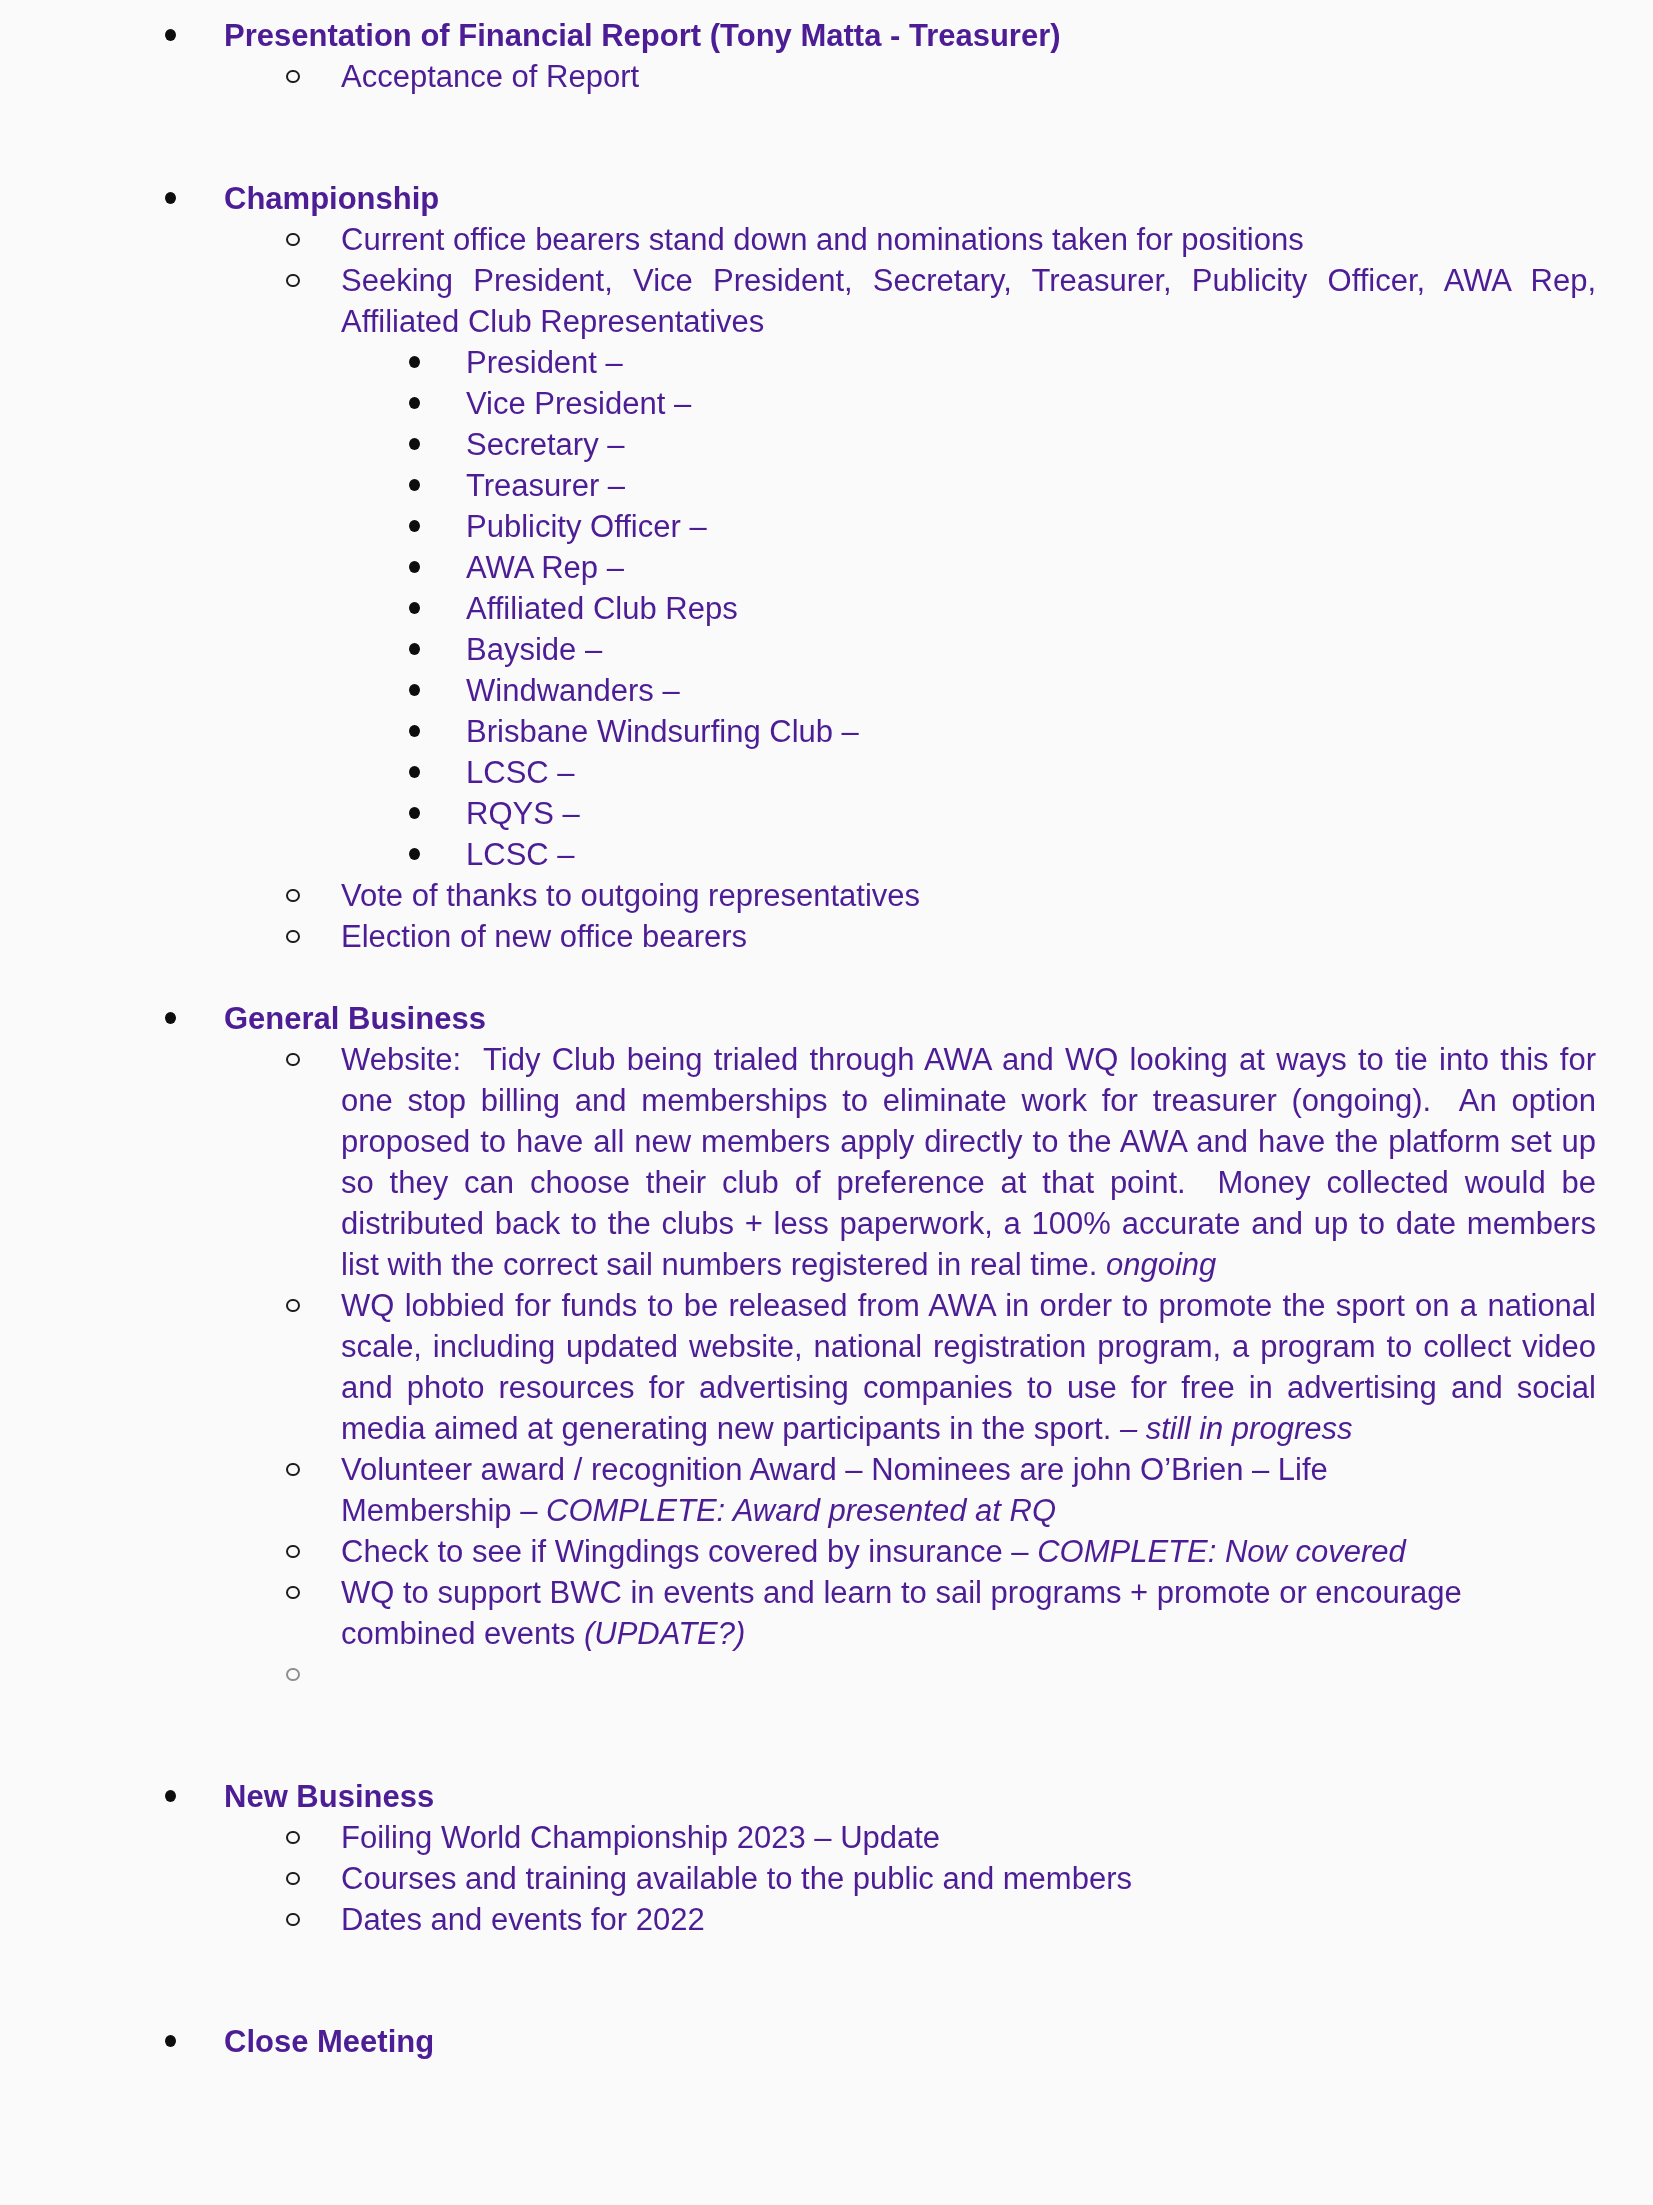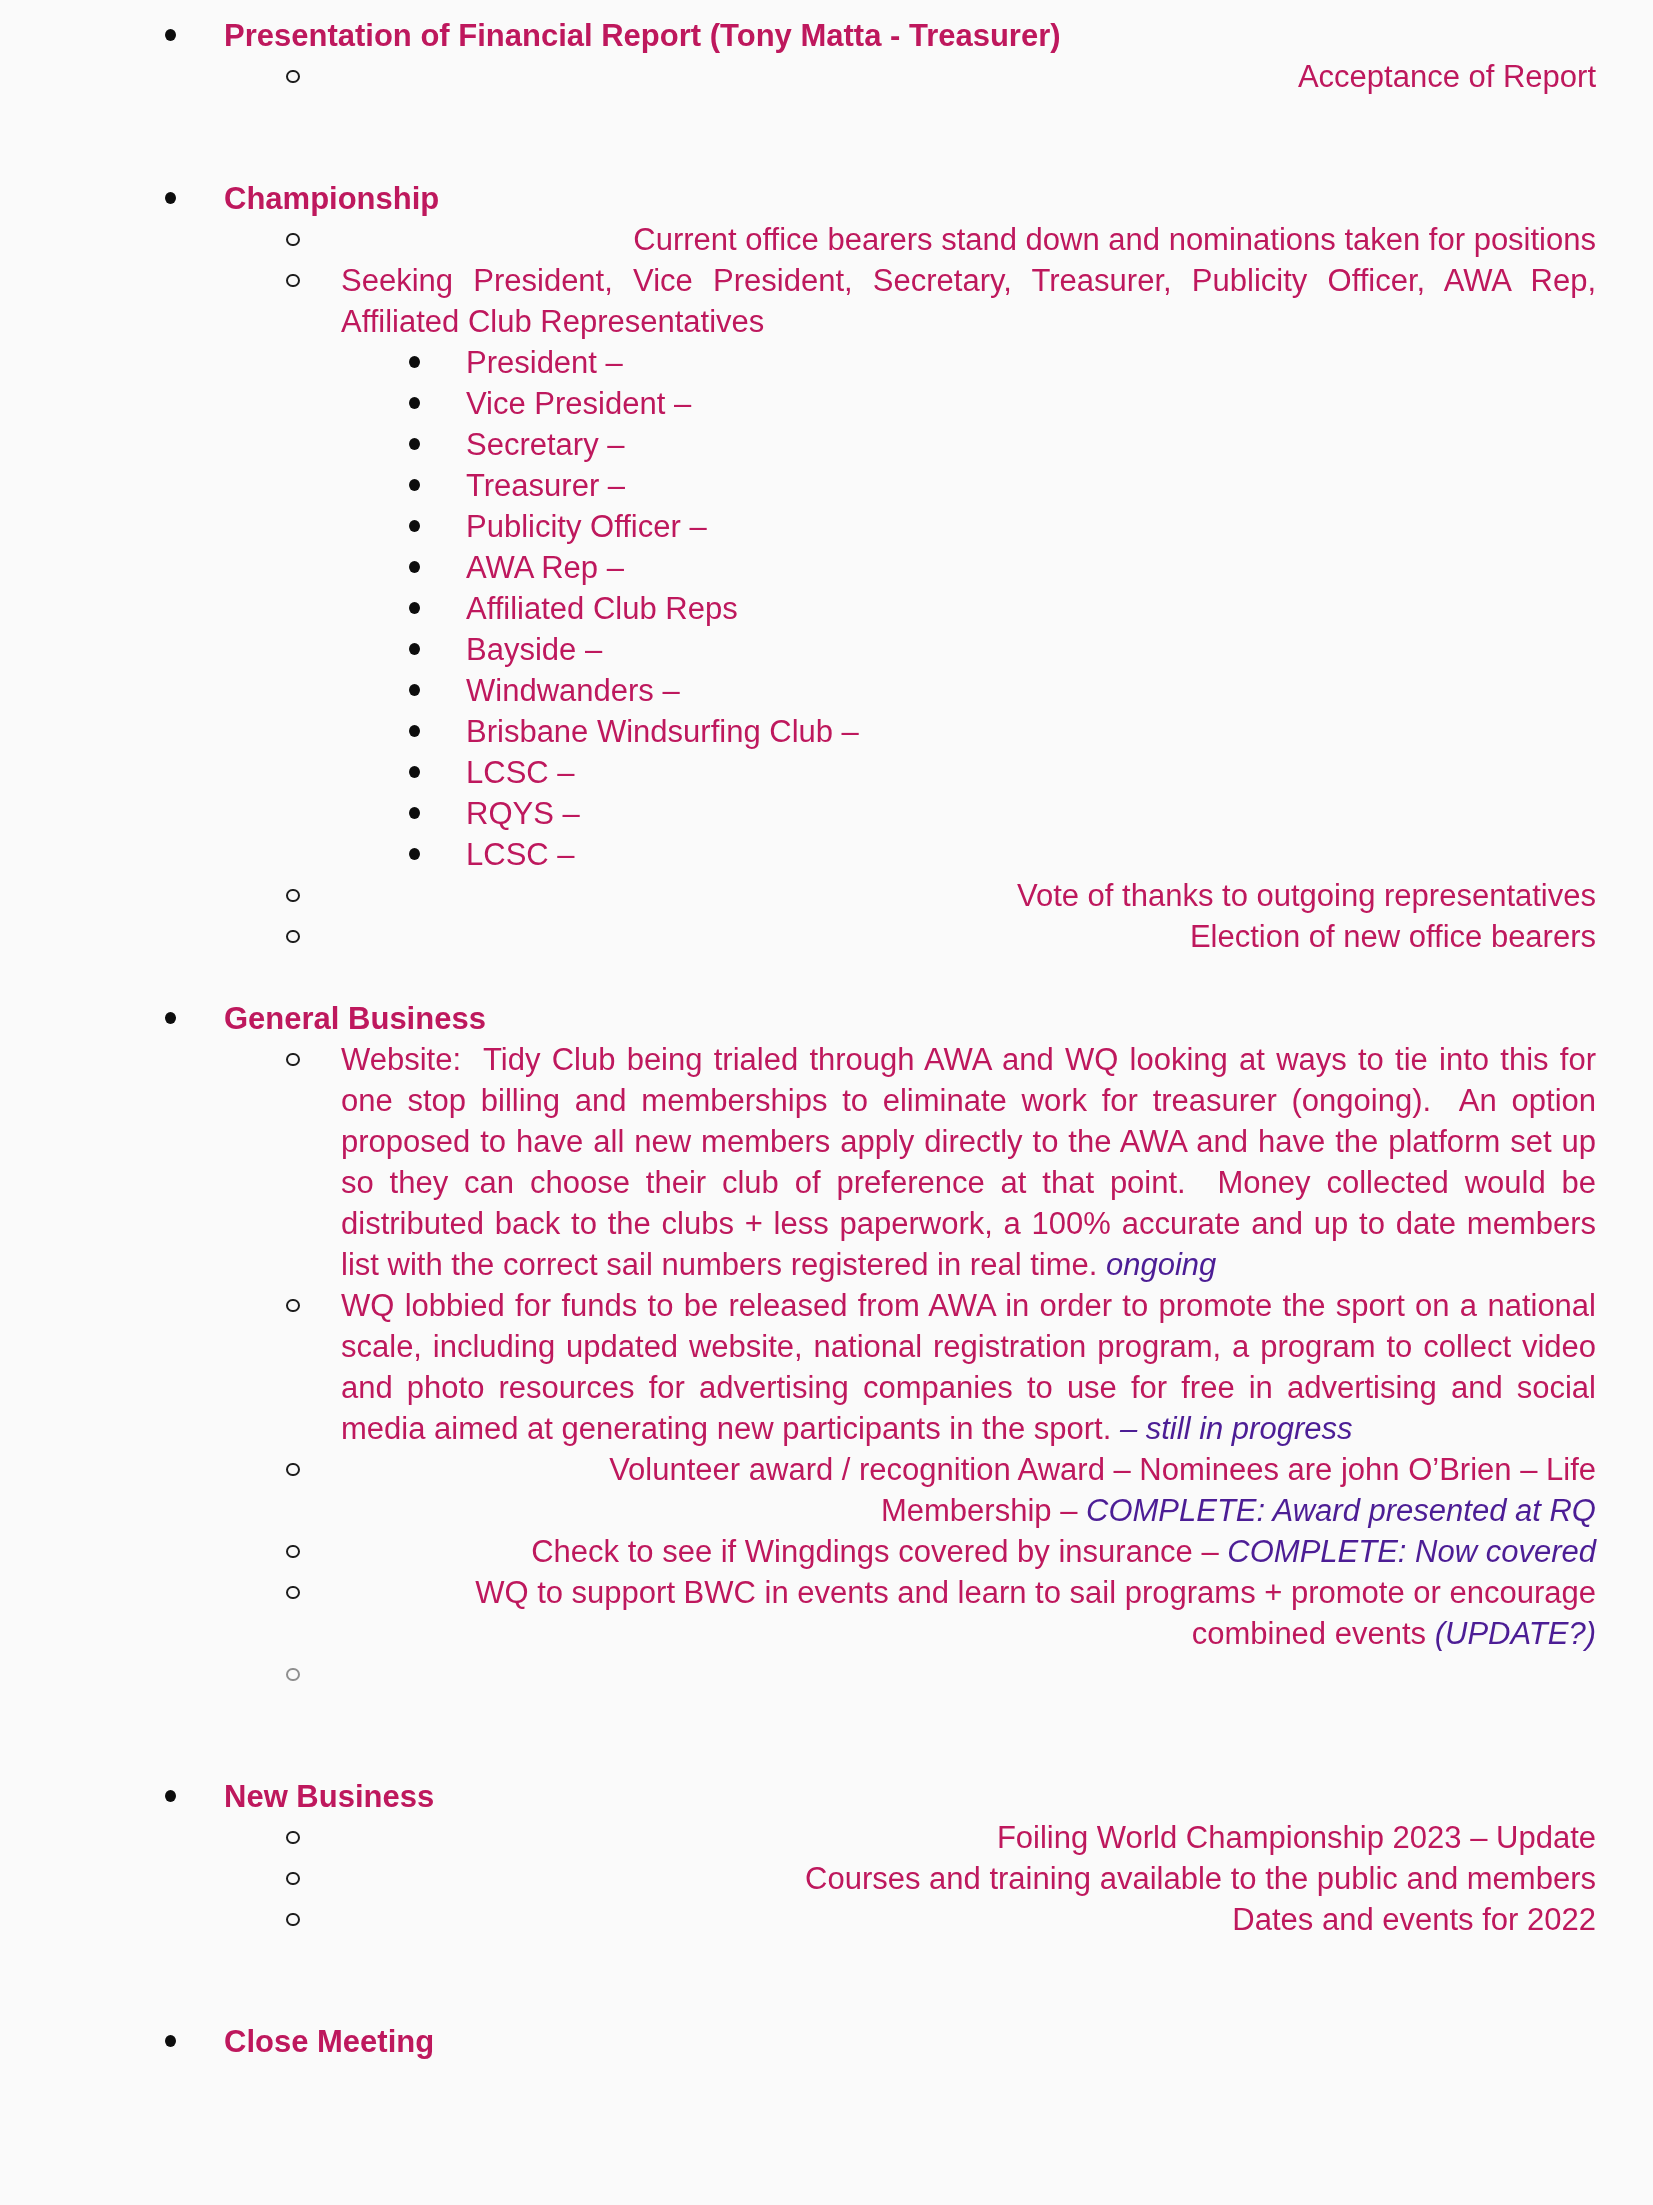--- a/index.html
+++ b/index.html
@@ -18,42 +18,42 @@
     padding-top: 14.6px;
   }
   .line {
     position: relative;
     font-size: 31px;
     line-height: 41px;
     min-height: 41px;
     box-sizing: border-box;
   }
   .l1 { padding-left: 224px; padding-right: 57px; font-weight: 700; }
-  .l2 { padding-left: 341px; padding-right: 57px; text-align: right; }
+  .l2 { padding-left: 341px; padding-right: 57px; }
   .l3 { padding-left: 466px; padding-right: 51px; }
   .justify { text-align: justify; }
   .marker { position: absolute; display: block; }
   .m1 {
     left: 165px; top: 14.6px;
     width: 11.4px; height: 12.2px;
     background: #0d0d0d; border-radius: 50%;
   }
   .m2 {
     left: 286px; top: 14px;
     width: 9.8px; height: 9.8px;
     border: 2.4px solid #1d1d1d; border-radius: 50%;
     background: transparent;
   }
   .m3 {
     left: 409px; top: 14.6px;
     width: 11.4px; height: 12.2px;
     background: #0d0d0d; border-radius: 50%;
   }
   .marker-gray { border-color: #8f8f8f; }
-  .ink { color: #be185d; }
+  .ink { color: #4c1d95; }
   .gray { color: #4c1d95; font-style: italic; }
   .spacer { width: 100%; }
 </style>
 </head>
 <body>
 
 <main class="page">
     <div class="line l1"><span class="marker m1"></span><span class="ink">Presentation of Financial Report (Tony Matta - Treasurer)</span></div>
     <div class="line l2"><span class="marker m2"></span><span class="ink">Acceptance of Report</span></div>
     <div class="spacer" style="height: 81px;"></div>

